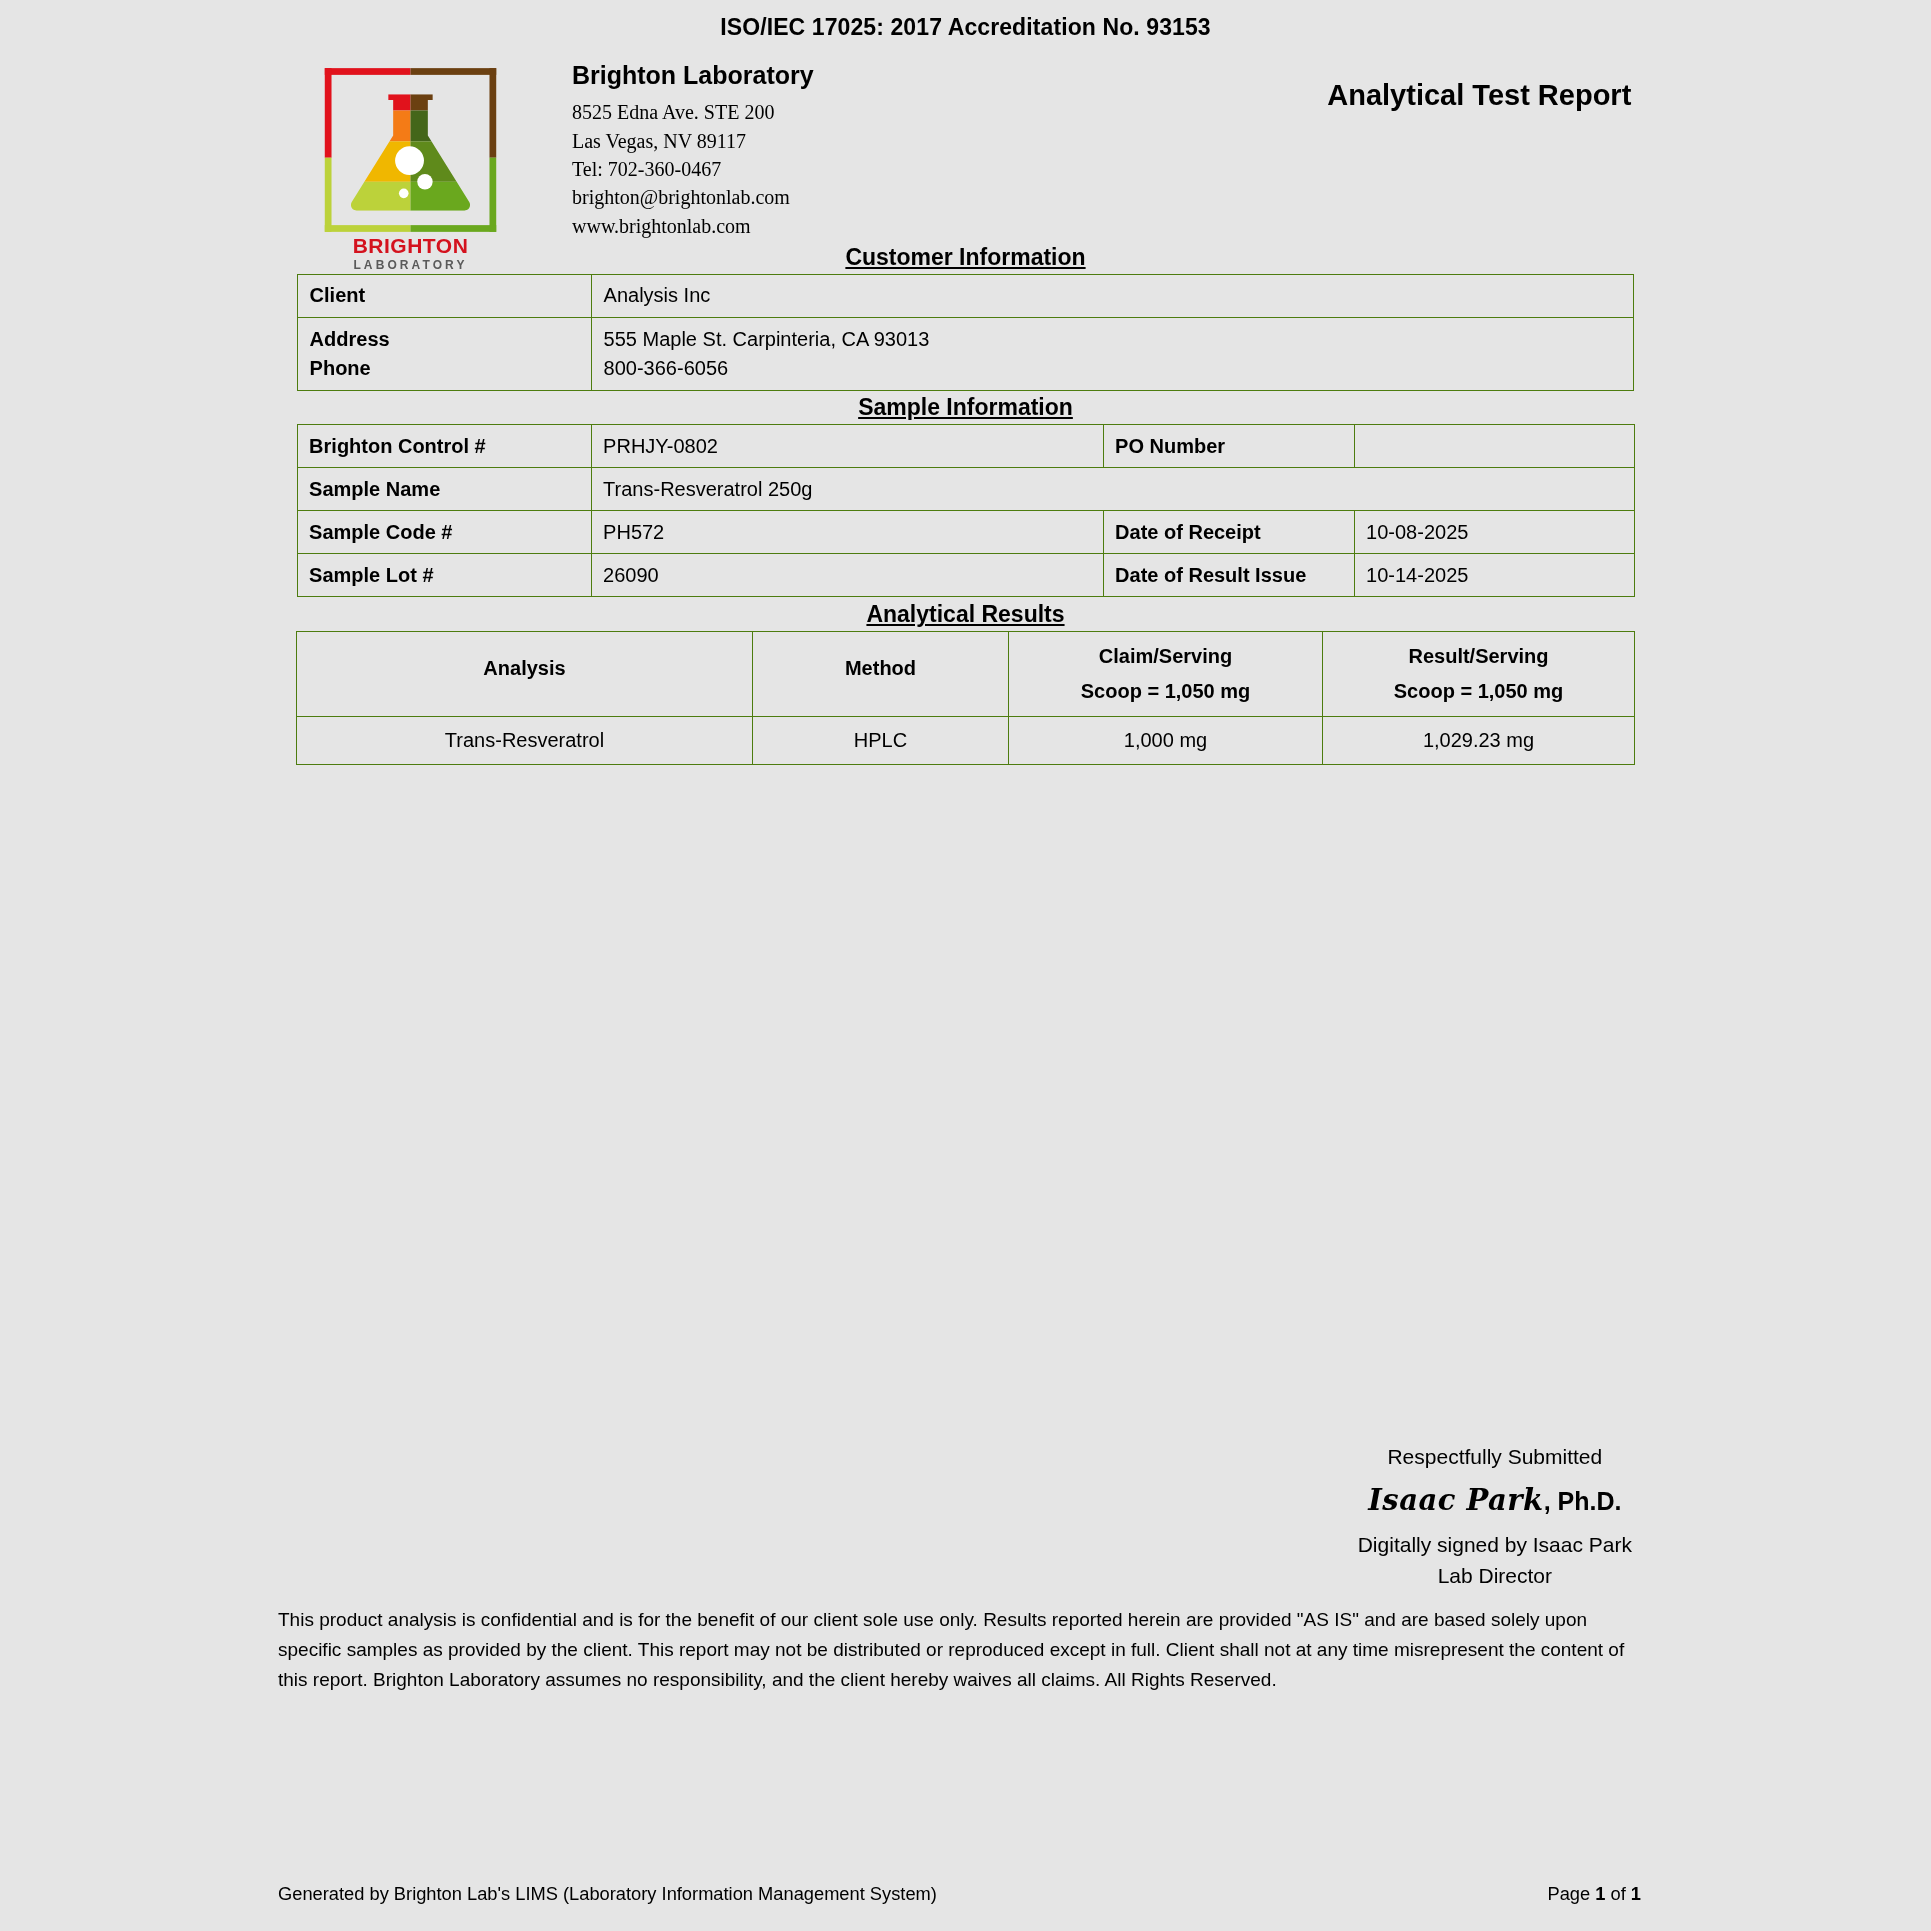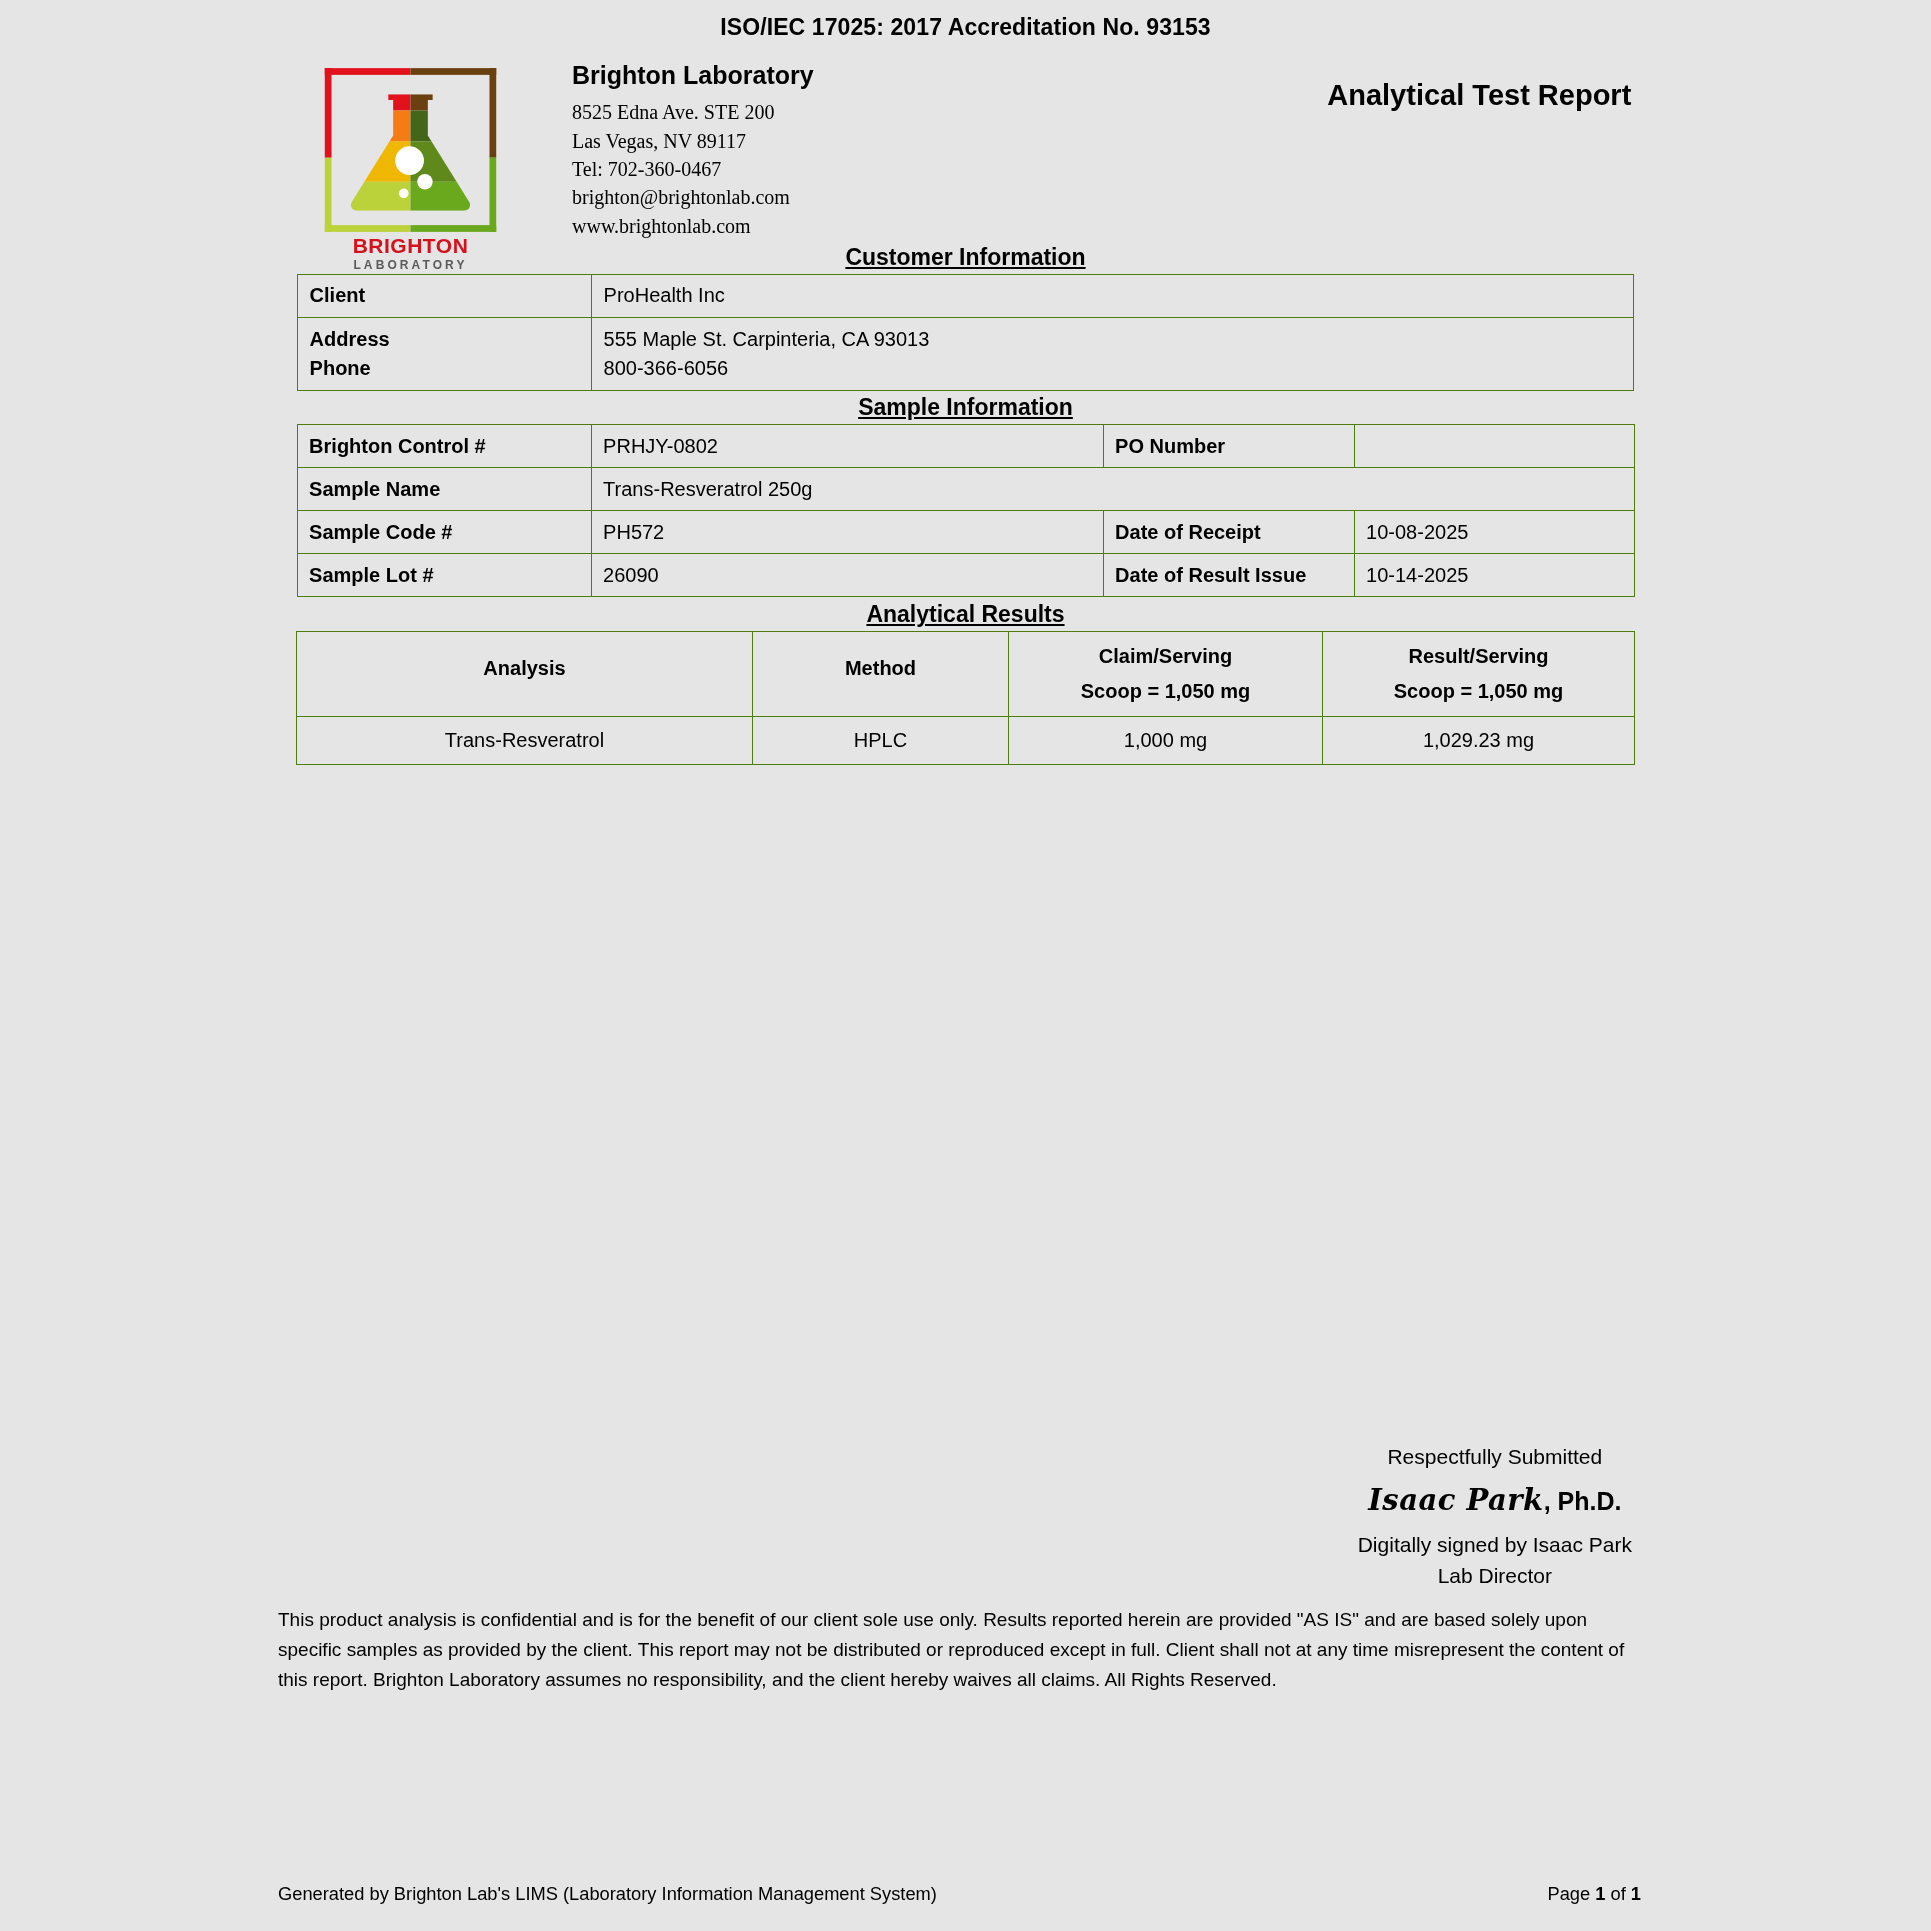--- a/index.html
+++ b/index.html
@@ -226,21 +226,21 @@
 
   <div class="section-title">Customer Information</div>
   <table class="tbl cust">
     <colgroup>
         <col class="c1">
         <col>
       </colgroup>
     <tbody>
       <tr>
         <td class="lbl">Client</td>
-        <td class="val">ProHealth Inc</td>
+        <td class="val">Analysis Inc</td>
       </tr>
       <tr>
         <td class="lbl two-line">
           <div>Address</div>
           <div>Phone</div>
         </td>
         <td class="val two-line">
           <div>555 Maple St. Carpinteria, CA 93013</div>
           <div>800-366-6056</div>
         </td>

